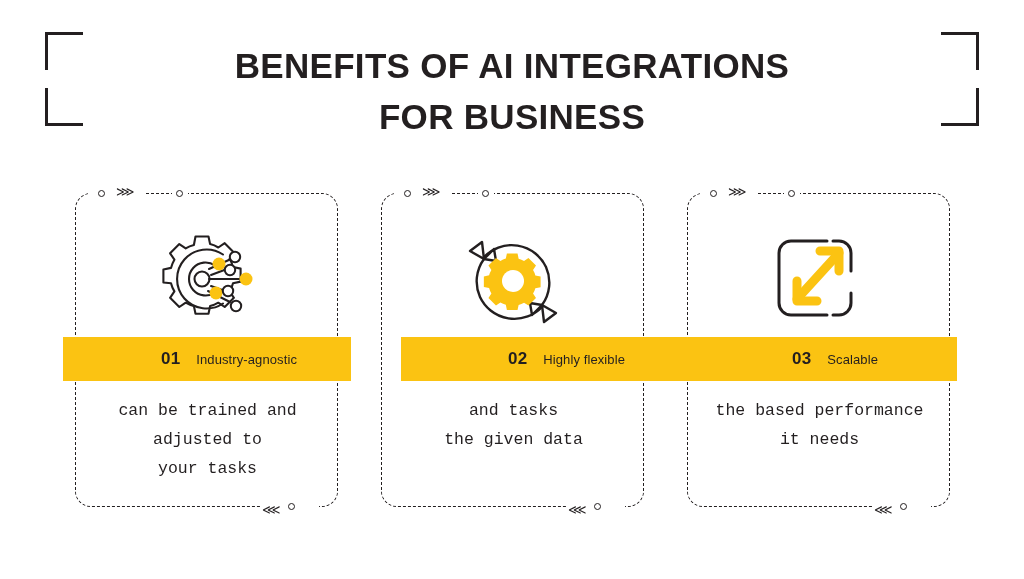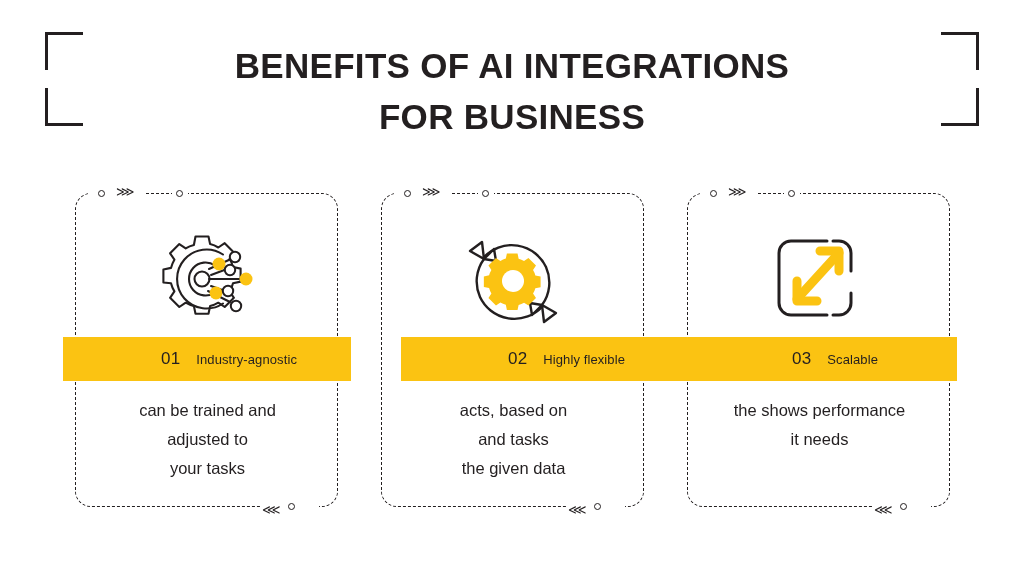--- a/index.html
+++ b/index.html
@@ -55,39 +55,39 @@
   
   .bar{
     position:absolute;top:337px;height:44px;
     background:#fbc312;display:flex;align-items:center;
     justify-content:center;z-index:5;
   }
   .bar-1{left:63px;width:288px;}
   .bar-2{left:369px;width:287px;margin-left:32px;}
   .bar-3{left:669px;width:288px;}
   .bar .num{
-    color:#231f20;font-size:17px;font-weight:normal;margin-right:16px;
+    color:#231f20;font-size:17px;font-weight:bold;margin-right:16px;
     letter-spacing:.2px;
     padding-left:44px;
   }
   .bar .lbl{color:#231f20;font-size:13px;font-weight:400;letter-spacing:.1px;}
 
   
   .icon-wrap{
     position:absolute;top:28px;left:0;width:100%;height:118px;
     display:flex;align-items:center;justify-content:center;
   }
 
   
   .copy{
     position:absolute;left:6px;top:202px;width:251px;
     text-align:center;color:#231f20;
     font-size:16.5px;line-height:29px;font-weight:400;
   }
-  .copy .ln{display:block;white-space:nowrap;}
+  .copy .ln{display:block;white-space:nowrap;font-family:Liberation Mono, monospace;}
 </style>
 </head>
 <body>
 
 <div class="stage">
 
   <div class="bracket br-tl">
       <i class="h"></i>
       <i class="v"></i>
     </div>
@@ -162,21 +162,20 @@
         <path d="M88 76l14 8-12 9z" fill="#ffffff" stroke="#231f20" stroke-width="2.4" stroke-linejoin="round"></path>
         <path d="M88 78a38 38 0 0 1-62-10 38 38 0 0 1 4-38" stroke="#231f20" stroke-width="2.4" fill="none" stroke-linecap="round"></path>
         <path d="M30 30l12 2-2-12z" fill="#ffffff" stroke="#231f20" stroke-width="2.4" stroke-linejoin="round"></path>
         <path d="M30 30L16 22l12-9z" fill="#ffffff" stroke="#231f20" stroke-width="2.4" stroke-linejoin="round"></path>
         <path d="M52.5 28h13l1.3 6.4a24 24 0 0 1 6.6 2.8l5.4-3.6 9.2 9.2-3.6 5.4a24 24 0 0 1 2.8 6.6l6.4 1.3v13l-6.4 1.3a24 24 0 0 1-2.8 6.6l3.6 5.4-9.2 9.2-5.4-3.6a24 24 0 0 1-6.6 2.8L65.5 97h-13l-1.3-6.4a24 24 0 0 1-6.6-2.8l-5.4 3.6-9.2-9.2 3.6-5.4a24 24 0 0 1-2.8-6.6L24.4 69V56l6.4-1.3a24 24 0 0 1 2.8-6.6l-3.6-5.4 9.2-9.2 5.4 3.6a24 24 0 0 1 6.6-2.8z" fill="#fbc312" transform="translate(0,-10) scale(0.82) translate(12,14)"></path>
         <circle cx="59" cy="52" r="11" fill="#ffffff"></circle>
       </svg>
     </div>
 
     <div class="copy">
-      <span class="ln">acts, based on</span>
       <span class="ln">and tasks</span>
       <span class="ln">the given data</span>
     </div>
   </div>
 
   <div class="card card-3">
     <div class="mask" style="left:12px;top:-3px;width:56px;height:6px;"></div>
     <div class="node" style="left:22px;top:-4px;"></div>
     <div class="chev" style="left:40px;top:-9px;">⋙</div>
     <div class="mask" style="left:96px;top:-3px;width:16px;height:6px;"></div>
@@ -190,21 +189,21 @@
         <path d="M62 12H26a12 12 0 0 0-12 12v50a12 12 0 0 0 12 12h36" stroke="#231f20" stroke-width="3" fill="none" stroke-linecap="round"></path>
         <path d="M86 64v10a12 12 0 0 1-12 12h-6" stroke="#231f20" stroke-width="3" fill="none" stroke-linecap="round"></path>
         <path d="M86 42V24a12 12 0 0 0-12-12h-6" stroke="#231f20" stroke-width="3" fill="none" stroke-linecap="round"></path>
         <path d="M32 70L74 24" stroke="#fbc312" stroke-width="9" stroke-linecap="round"></path>
         <path d="M74 42V22H55" stroke="#fbc312" stroke-width="9" stroke-linecap="round" stroke-linejoin="round" fill="none"></path>
         <path d="M32 52v20h20" stroke="#fbc312" stroke-width="9" stroke-linecap="round" stroke-linejoin="round" fill="none"></path>
       </svg>
     </div>
 
     <div class="copy">
-      <span class="ln">the shows performance</span>
+      <span class="ln">the based performance</span>
       <span class="ln">it needs</span>
     </div>
   </div>
 
   <div class="bar bar-1">
     <span class="num">01</span>
     <span class="lbl">Industry-agnostic</span>
   </div>
   <div class="bar bar-2">
     <span class="num">02</span>

